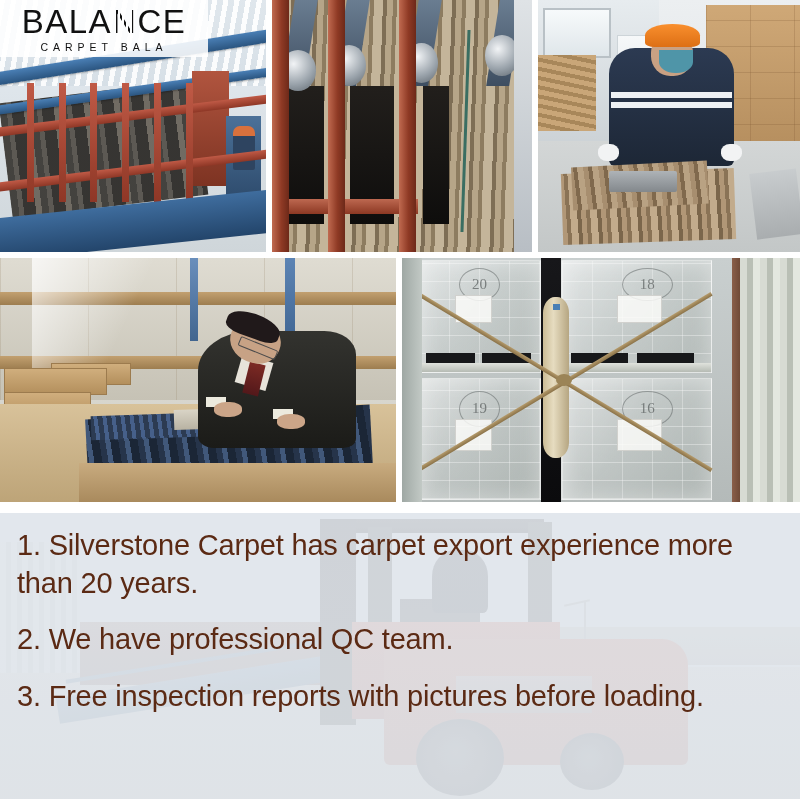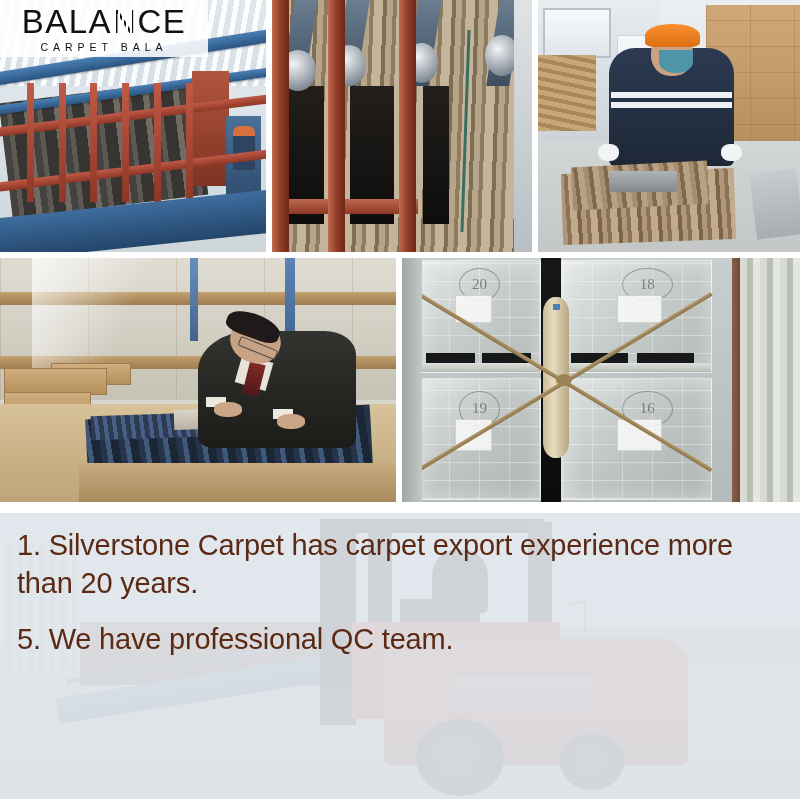--- a/index.html
+++ b/index.html
@@ -671,21 +671,22 @@
       <div class="tb-truckcab"></div>
       <div class="tb-cabwin"></div>
       <div class="tb-wheel tb-w1"></div>
       <div class="tb-wheel tb-w2"></div>
       <div class="tb-haze"></div>
       <div class="tb-haze2"></div>
     </div>
 
     <div class="tb-lines">
       <div class="tb-item">1. Silverstone Carpet has carpet export experience more than 20 years.</div>
-      <div class="tb-item">5. We have professional QC team.</div>
+      <div class="tb-item">2. We have professional QC team.</div>
+      <div class="tb-item">3. Free inspection reports with pictures before loading.</div>
     </div>
   </div>
 
   <div class="logo">
     <div class="logo-word">
       <span class="ch">BALA</span>
       <span class="ch striped">N</span>
       <span class="ch">CE</span>
     </div>
     <div class="logo-sub">CARPET BALA</div>

